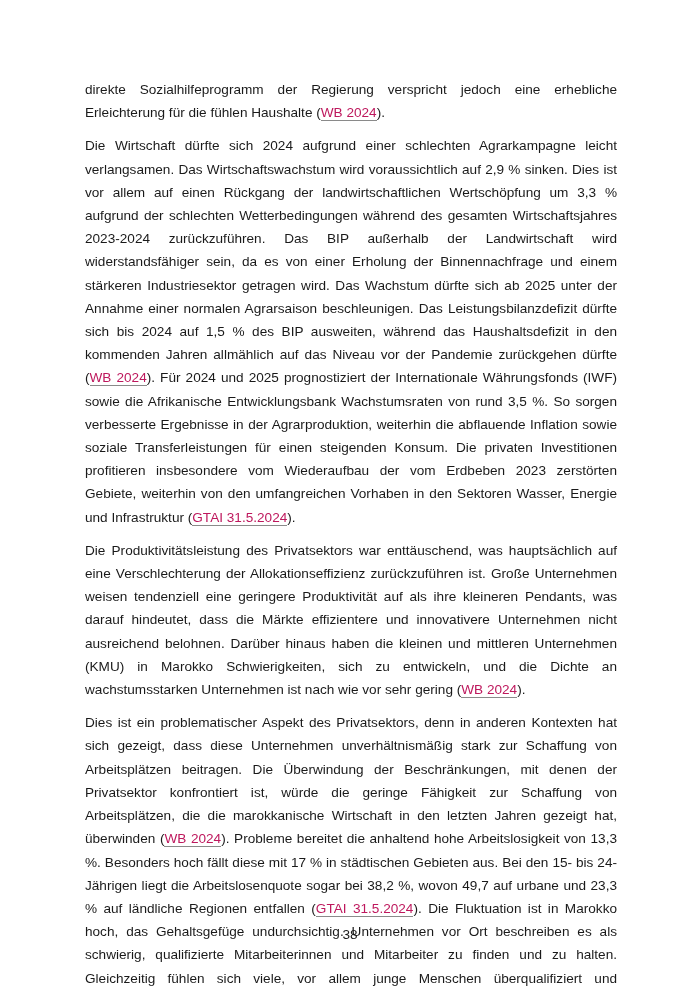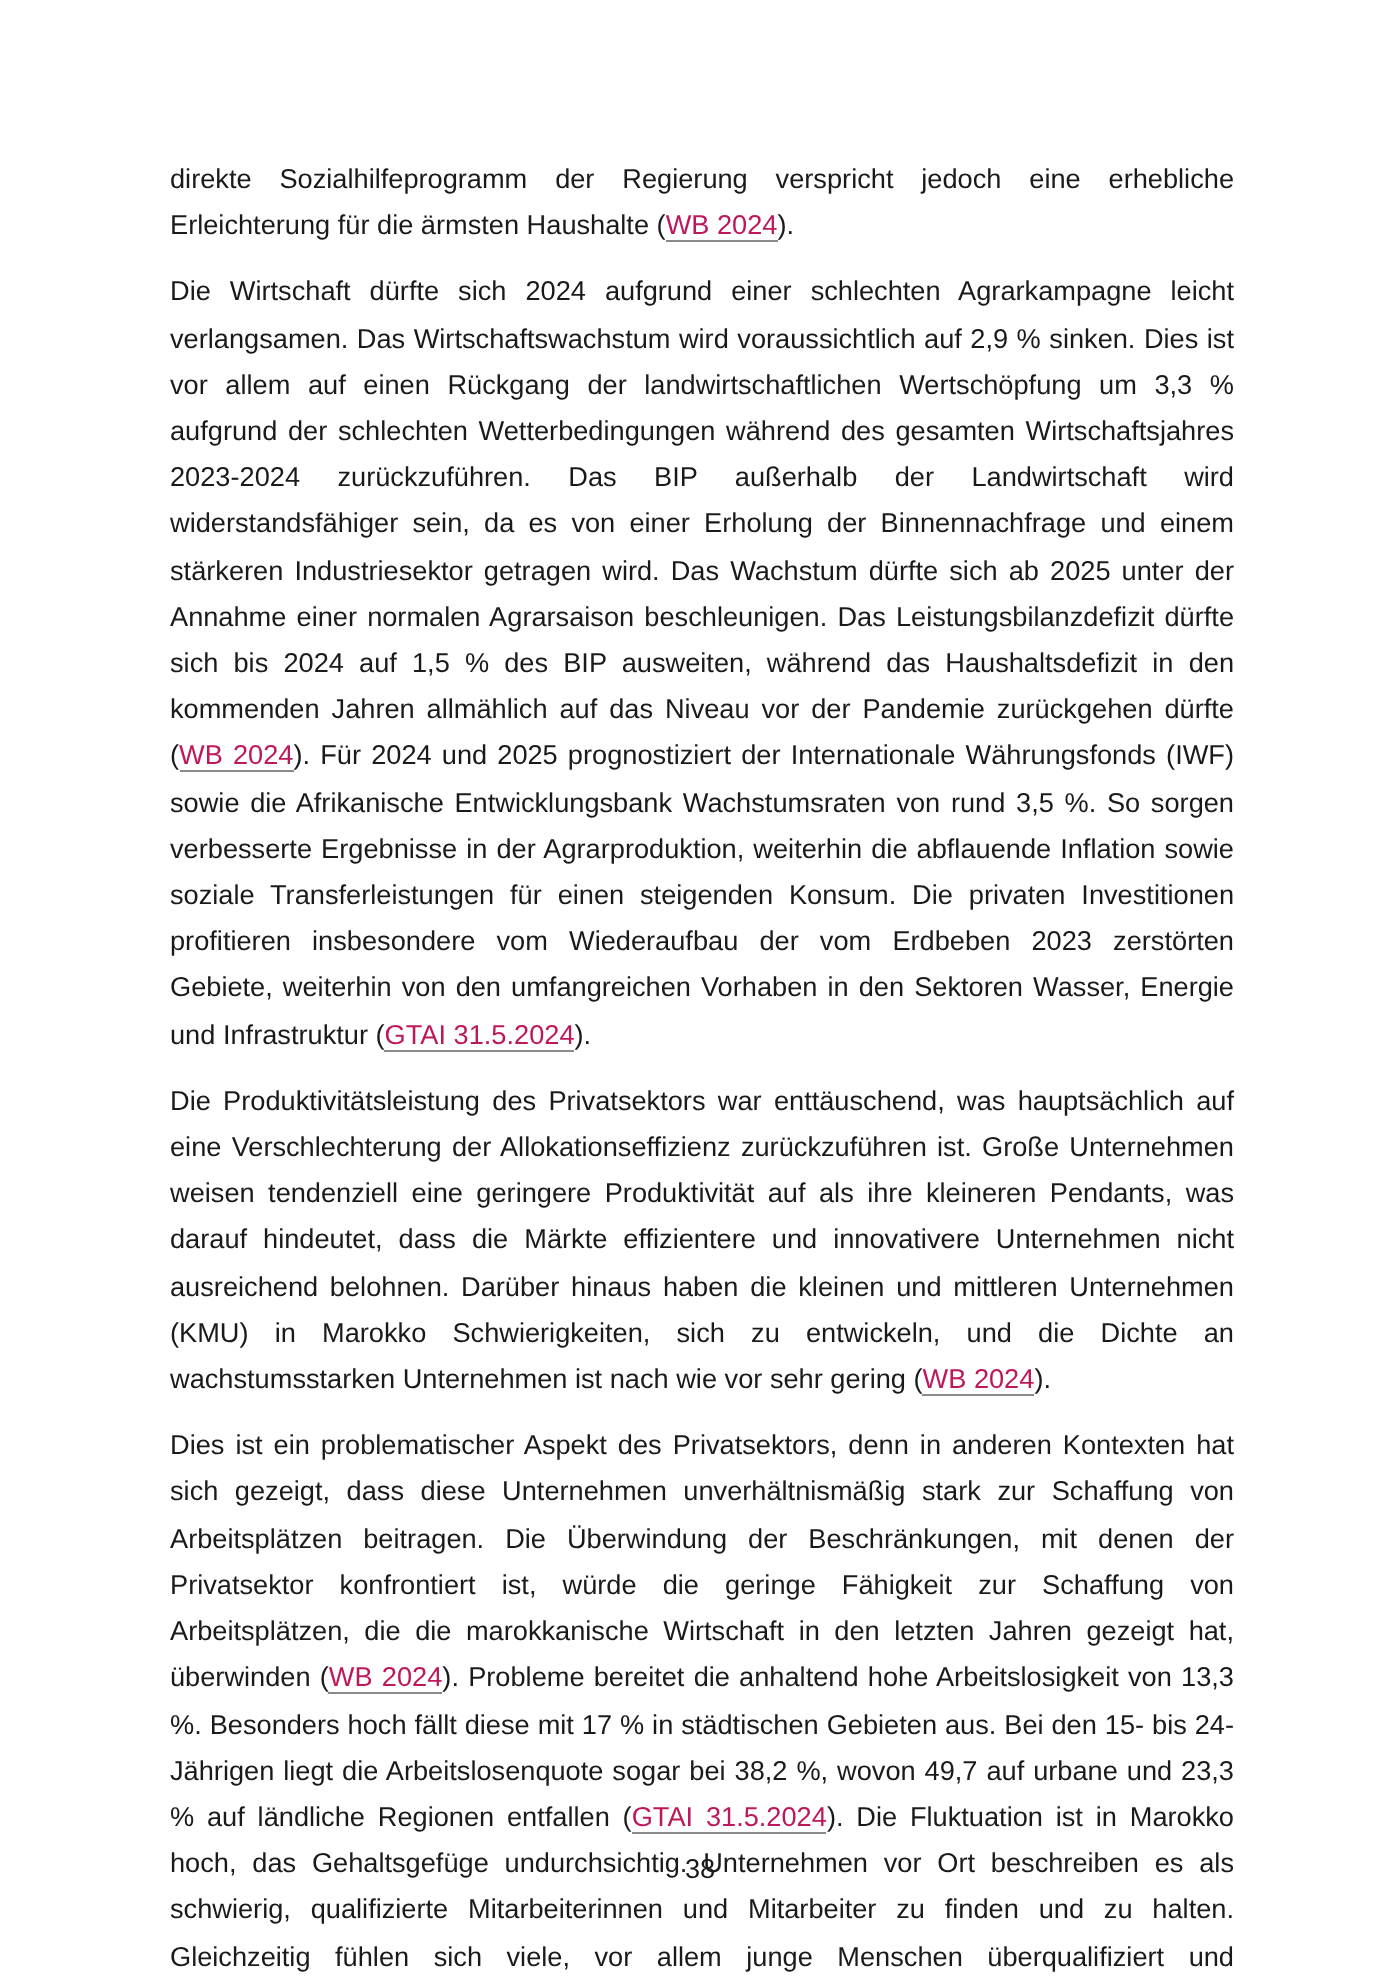--- a/index.html
+++ b/index.html
@@ -33,18 +33,18 @@
     text-align: center;
     font-family: "Liberation Sans", sans-serif;
     font-size: 13.6px;
     color: #1a1a1a;
   }
 </style>
 </head>
 <body>
 
 <div class="page" id="page">
-    <p class="para"><span>direkte Sozialhilfeprogramm der Regierung verspricht jedoch eine erhebliche Erleichterung für die ärmsten Haushalte (</span><span class="cite">WB 2024</span><span>).</span></p>
+    <p class="para"><span>direkte Sozialhilfeprogramm der Regierung verspricht jedoch eine erhebliche Erleichterung für die fühlen Haushalte (</span><span class="cite">WB 2024</span><span>).</span></p>
     <p class="para"><span>Die Wirtschaft dürfte sich 2024 aufgrund einer schlechten Agrarkampagne leicht verlangsamen. Das Wirtschaftswachstum wird voraussichtlich auf 2,9 % sinken. Dies ist vor allem auf einen Rückgang der landwirtschaftlichen Wertschöpfung um 3,3 % aufgrund der schlechten Wetter­bedingungen während des gesamten Wirtschaftsjahres 2023-2024 zurückzuführen. Das BIP außerhalb der Landwirtschaft wird widerstandsfähiger sein, da es von einer Erholung der Bin­nennachfrage und einem stärkeren Industriesektor getragen wird. Das Wachstum dürfte sich ab 2025 unter der Annahme einer normalen Agrarsaison beschleunigen. Das Leistungsbilanzdefizit dürfte sich bis 2024 auf 1,5 % des BIP ausweiten, während das Haushaltsdefizit in den kommen­den Jahren allmählich auf das Niveau vor der Pandemie zurückgehen dürfte (</span><span class="cite">WB 2024</span><span>). Für 2024 und 2025 prognostiziert der Internationale Währungsfonds (IWF) sowie die Afrikanische Entwicklungsbank Wachstumsraten von rund 3,5 %. So sorgen verbesserte Ergebnisse in der Agrarproduktion, weiterhin die abflauende Inflation sowie soziale Transferleistungen für einen steigenden Konsum. Die privaten Investitionen profitieren insbesondere vom Wiederaufbau der vom Erdbeben 2023 zerstörten Gebiete, weiterhin von den umfangreichen Vorhaben in den Sektoren Wasser, Energie und Infrastruktur (</span><span class="cite">GTAI 31.5.2024</span><span>).</span></p>
     <p class="para"><span>Die Produktivitätsleistung des Privatsektors war enttäuschend, was hauptsächlich auf eine Ver­schlechterung der Allokationseffizienz zurückzuführen ist. Große Unternehmen weisen tenden­ziell eine geringere Produktivität auf als ihre kleineren Pendants, was darauf hindeutet, dass die Märkte effizientere und innovativere Unternehmen nicht ausreichend belohnen. Darüber hinaus haben die kleinen und mittleren Unternehmen (KMU) in Marokko Schwierigkeiten, sich zu entwickeln, und die Dichte an wachstumsstarken Unternehmen ist nach wie vor sehr gering (</span><span class="cite">WB 2024</span><span>).</span></p>
     <p class="para"><span>Dies ist ein problematischer Aspekt des Privatsektors, denn in anderen Kontexten hat sich gezeigt, dass diese Unternehmen unverhältnismäßig stark zur Schaffung von Arbeitsplätzen beitragen. Die Überwindung der Beschränkungen, mit denen der Privatsektor konfrontiert ist, würde die geringe Fähigkeit zur Schaffung von Arbeitsplätzen, die die marokkanische Wirtschaft in den letzten Jahren gezeigt hat, überwinden (</span><span class="cite">WB 2024</span><span>). Probleme bereitet die anhaltend hohe Arbeitslosigkeit von 13,3 %. Besonders hoch fällt diese mit 17 % in städtischen Gebieten aus. Bei den 15- bis 24-Jährigen liegt die Arbeitslosenquote sogar bei 38,2 %, wovon 49,7 auf urbane und 23,3 % auf ländliche Regionen entfallen (</span><span class="cite">GTAI 31.5.2024</span><span>). Die Fluktuation ist in Marokko hoch, das Gehaltsgefüge undurchsichtig. Unternehmen vor Ort beschreiben es als schwierig, qualifizierte Mitarbeiterinnen und Mitarbeiter zu finden und zu halten. Gleichzeitig fühlen sich viele, vor allem junge Menschen überqualifiziert und unterbezahlt (</span></p>
   </div>
 <div class="page-number">38</div>
 
 </body></html>

